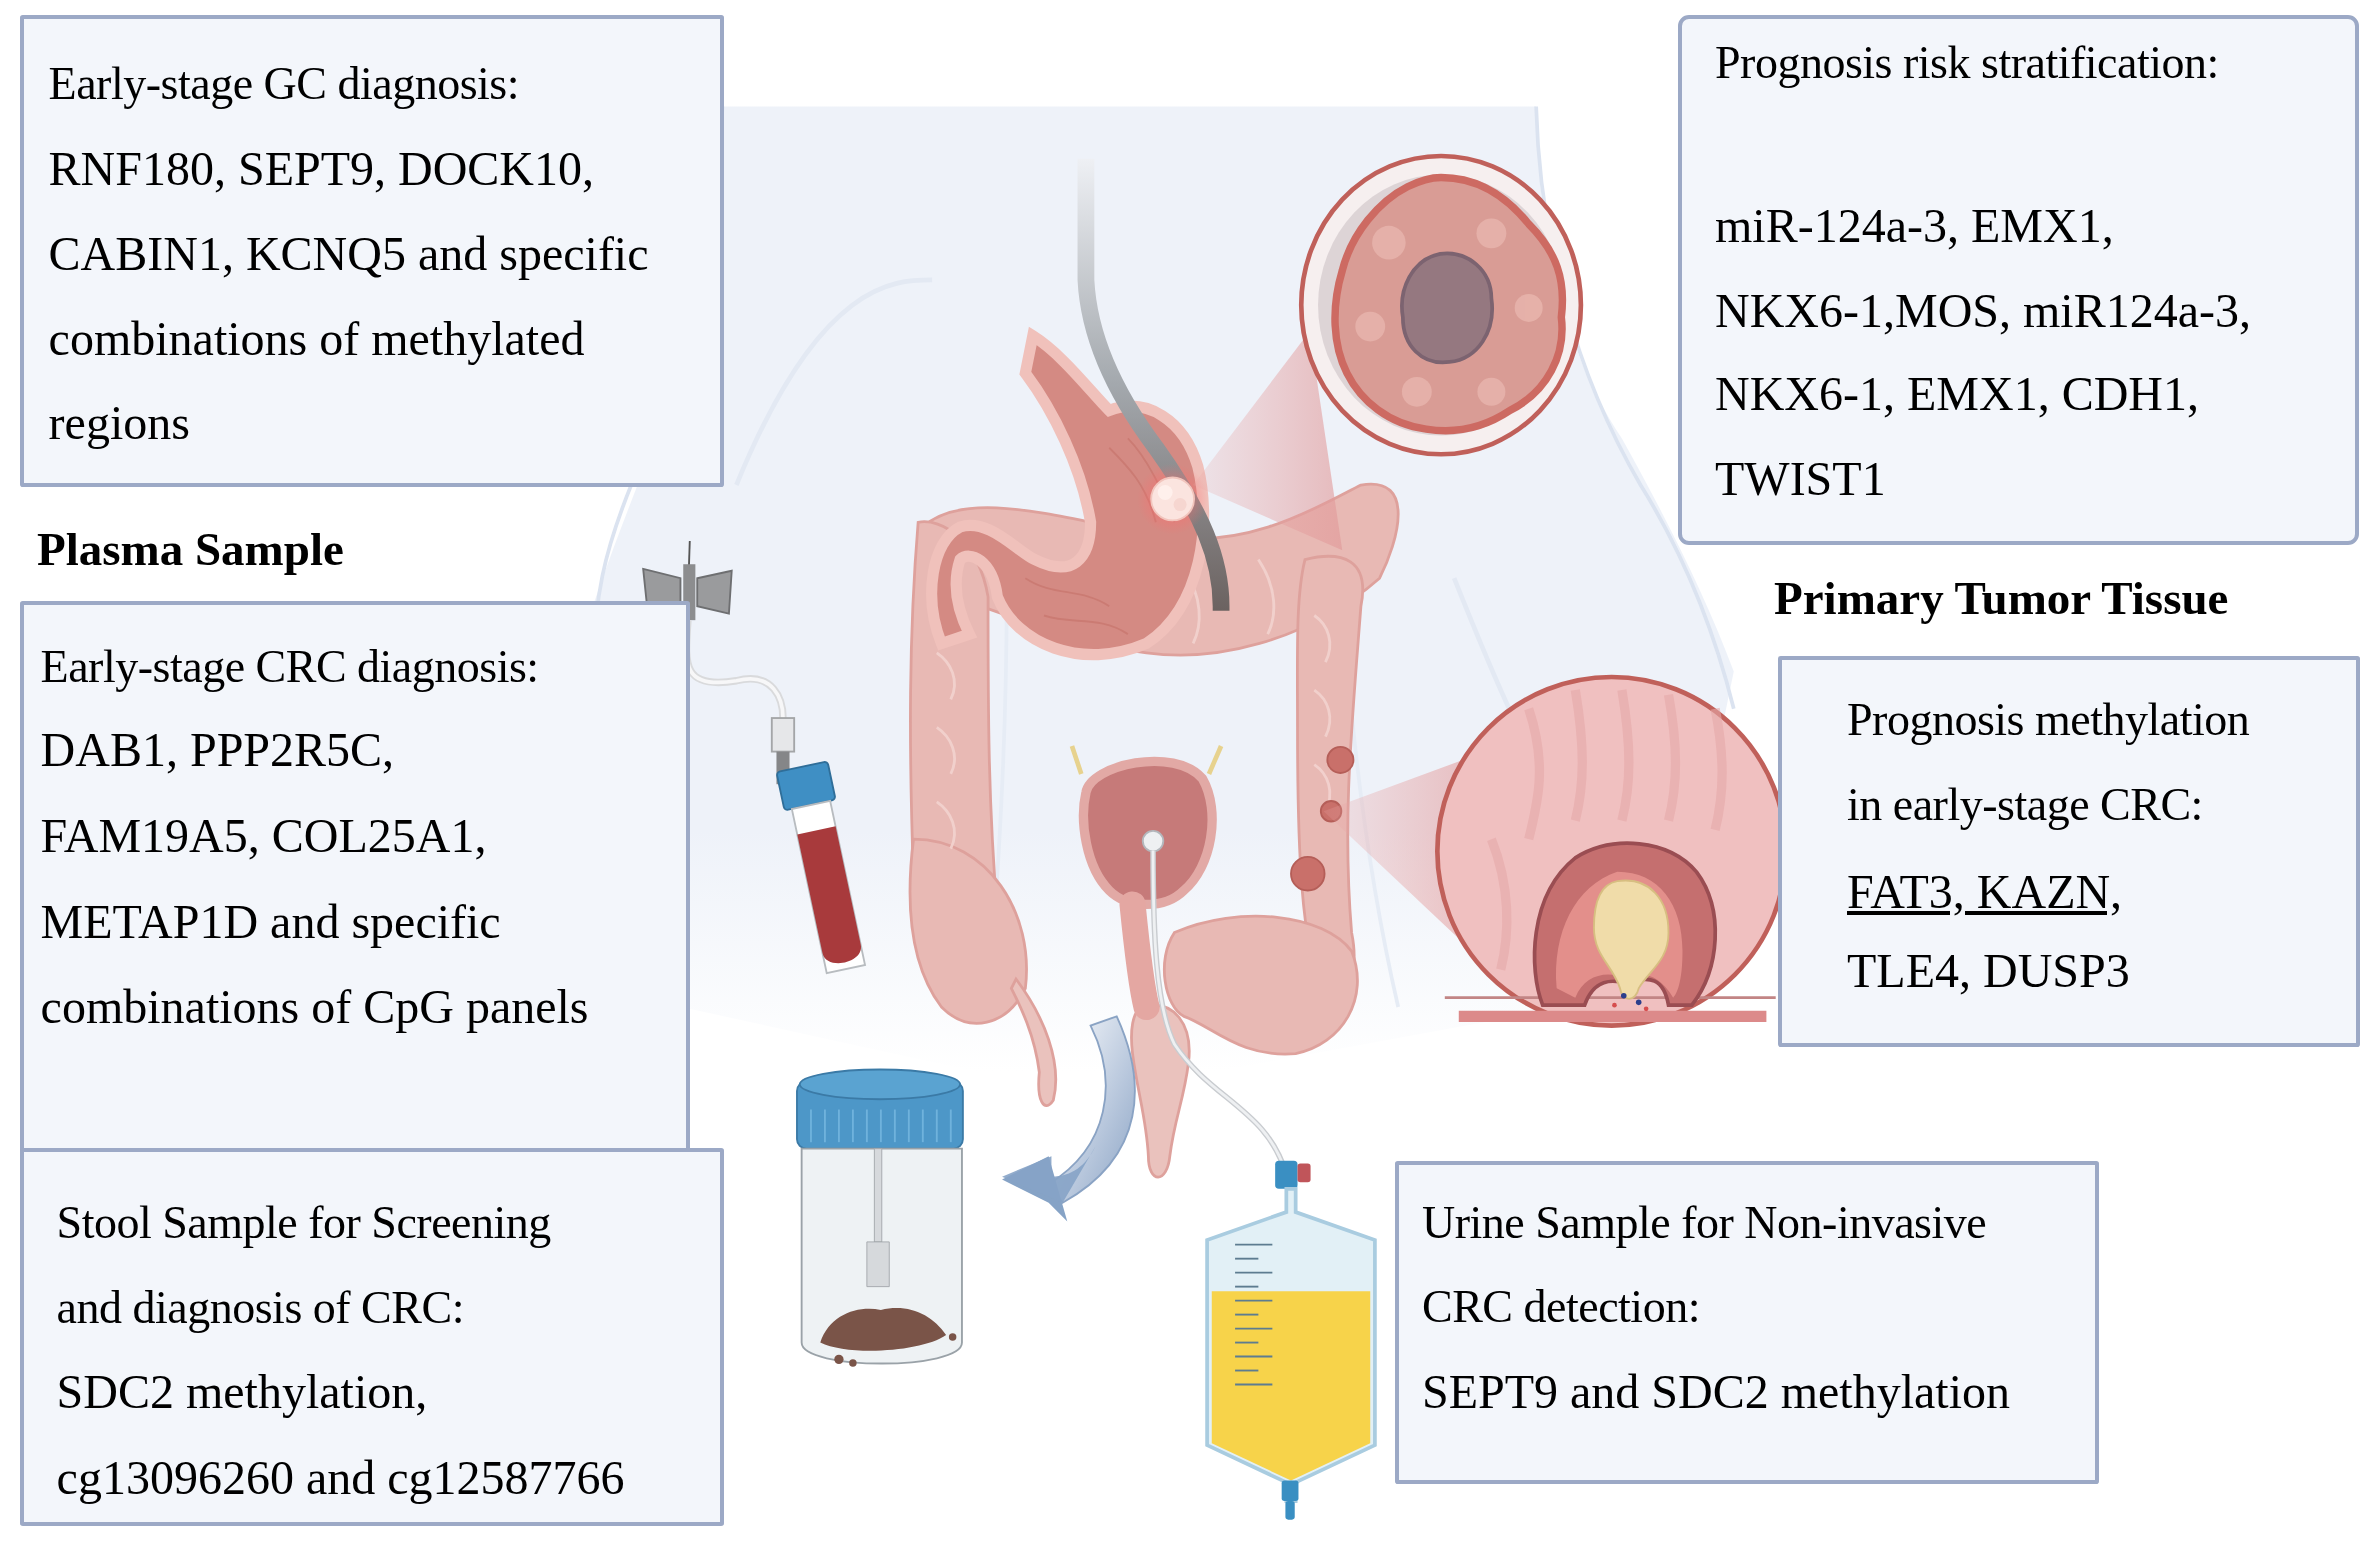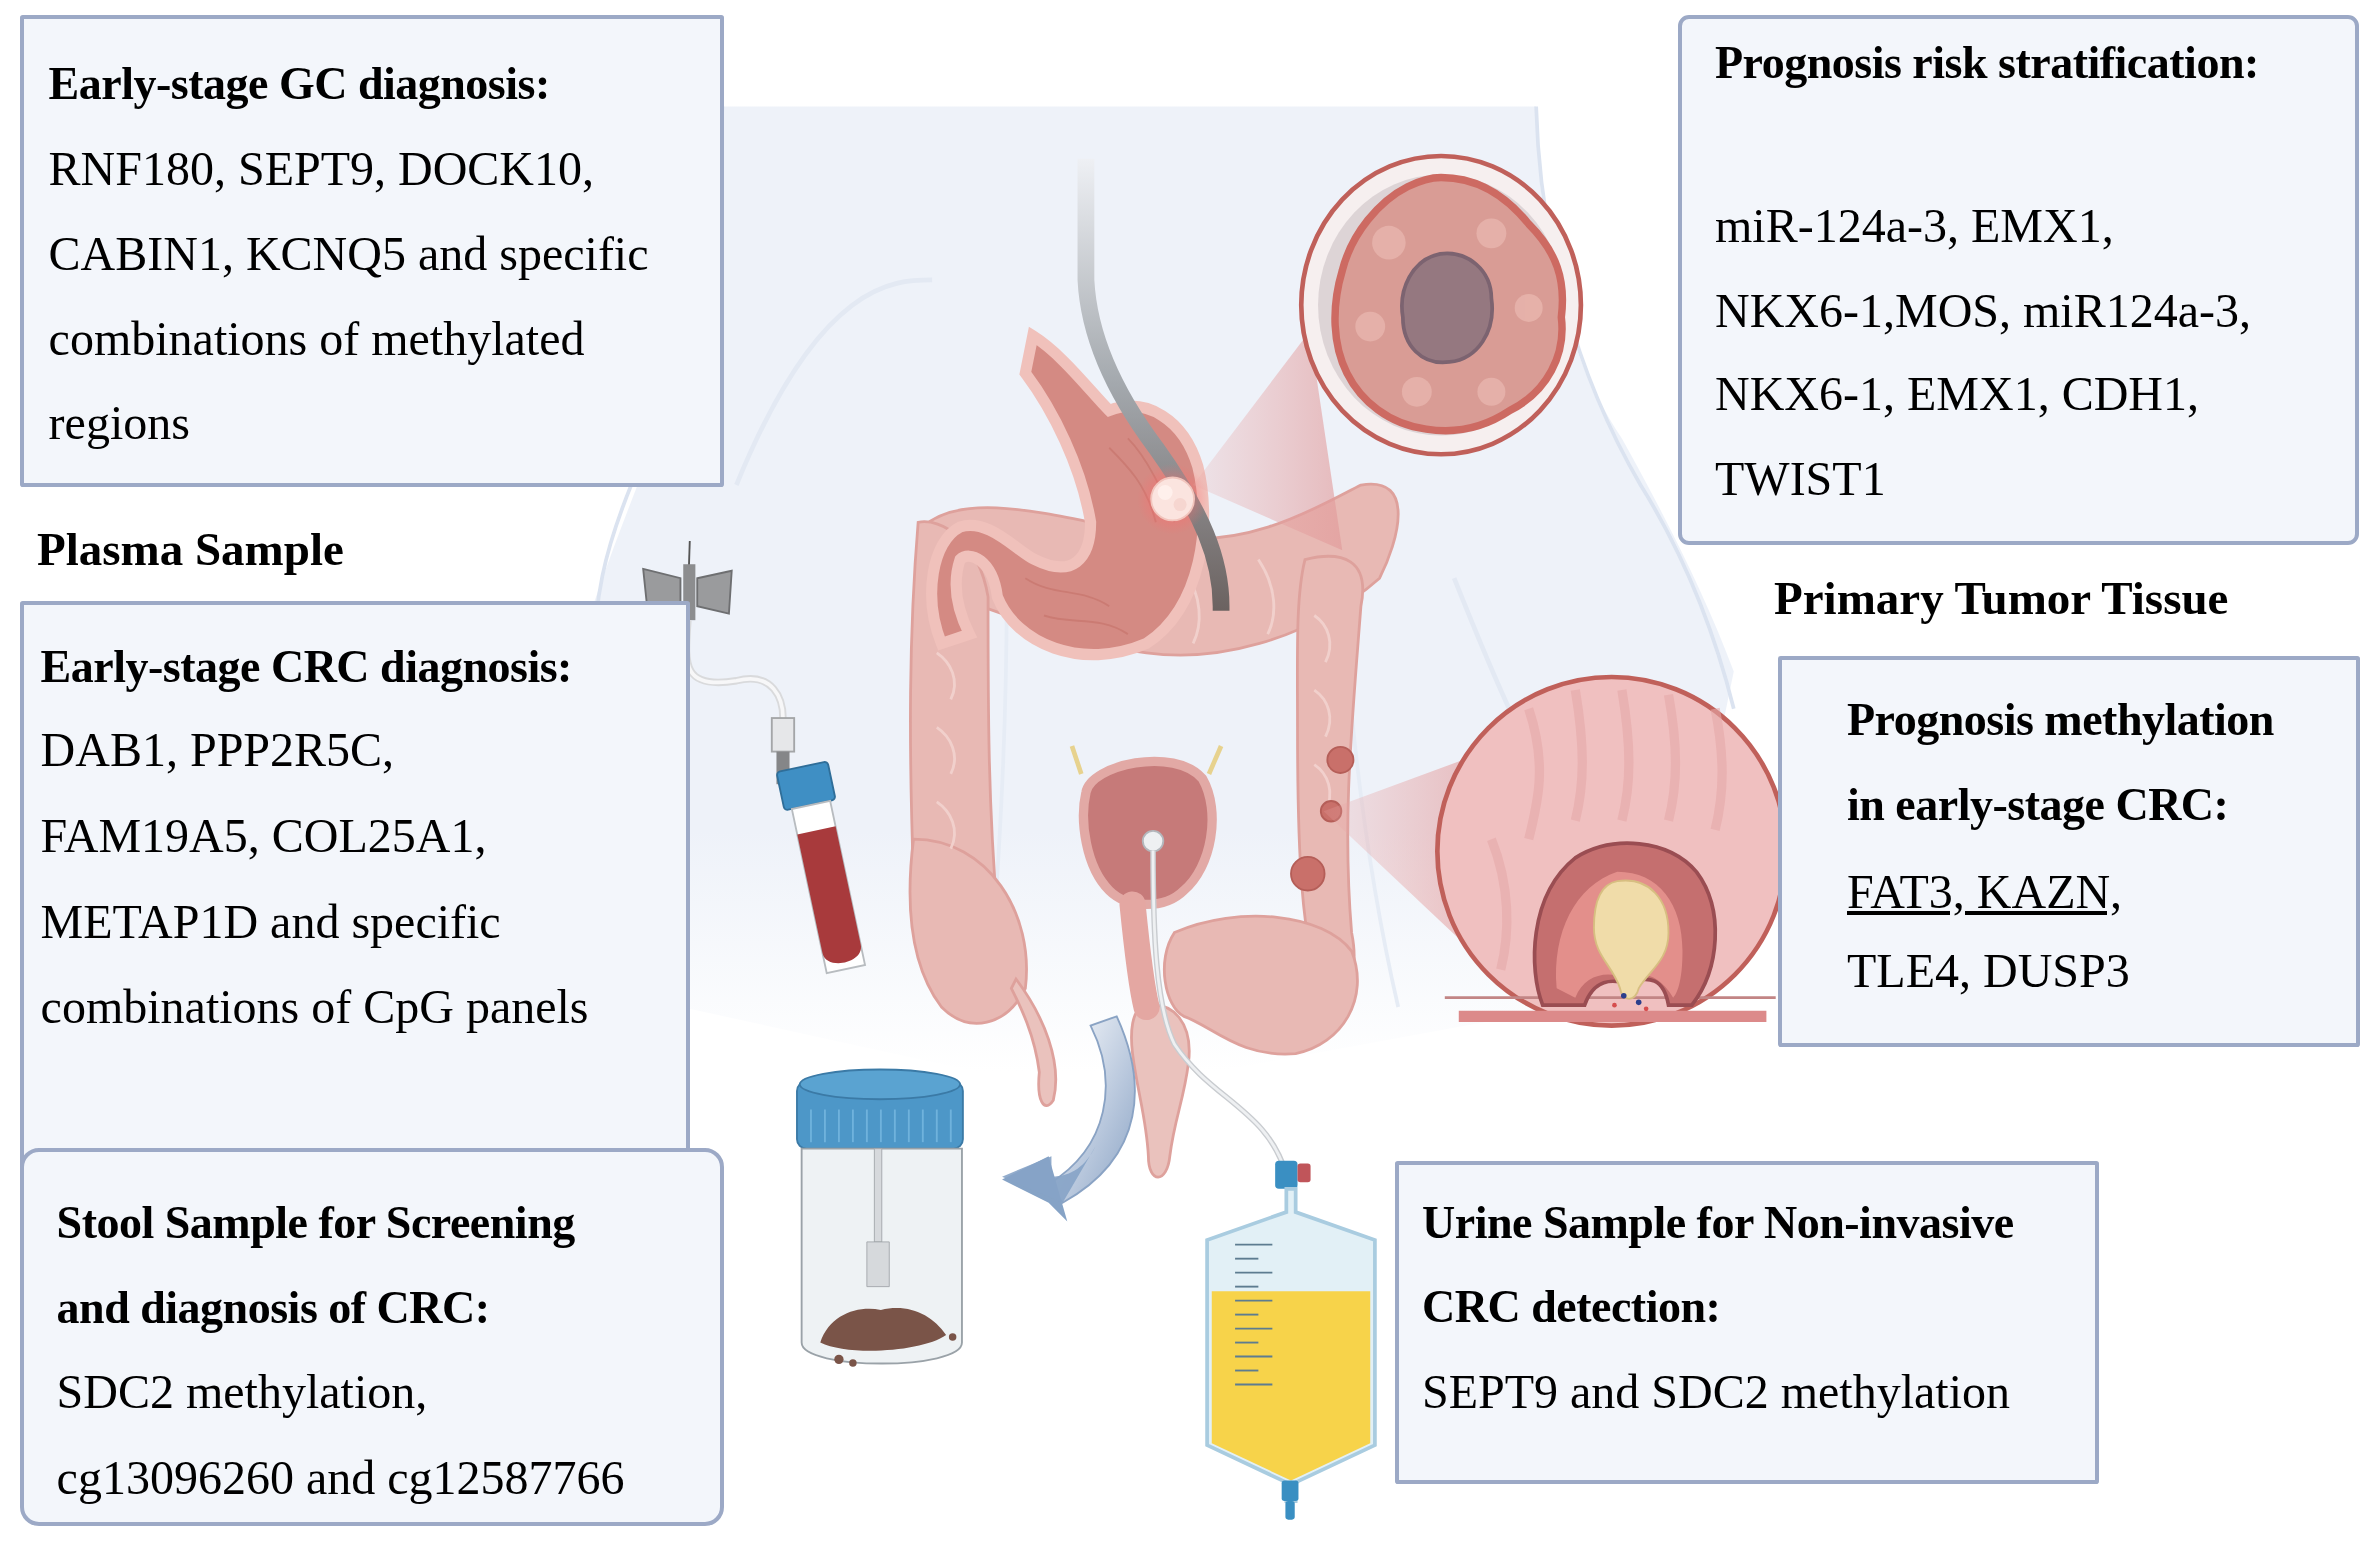--- a/index.html
+++ b/index.html
@@ -1,21 +1,21 @@
 <!DOCTYPE html>
 <html style="font-size:15px"><head>
 <meta charset="utf-8">
 <style>
   html, body { margin:0; padding:0; background:#ffffff; }
   body { width:2376px; height:1547px; position:relative; overflow:hidden;
          font-family:"Liberation Serif", "DejaVu Serif", serif; color:#000; }
   .box { position:absolute; background:#f3f6fb; border:4.7px solid #9ca9c6; box-sizing:border-box;
          border-radius:2.8px; }
   .box .ln { position:absolute; left:0; white-space:nowrap; font-size:48px; line-height:1; }
-  .box .b { font-weight:bold; font-size:46px; letter-spacing:-0.5px; }
+  .box .b { font-weight:normal; font-size:46px; letter-spacing:-0.5px; }
   .label { position:absolute; font-weight:bold; font-size:47px; white-space:nowrap; }
   svg.art { position:absolute; left:0; top:0; }
 </style>
 </head>
 <body>
 
 <svg class="art" width="2376" height="1547" viewBox="0 0 2549 1659">
   <defs>
     <linearGradient id="scope" x1="0" y1="0" x2="0" y2="1">
       <stop offset="0" stop-color="#eef0f4"></stop>
@@ -239,21 +239,21 @@
 </div>
 
 <div class="box" style="left:19.6px; top:601px; width:670px; height:645px;">
   <div class="ln b" style="left:17px; top:39px;">Early-stage CRC diagnosis:</div>
   <div class="ln" style="left:17px; top:121px;">DAB1, PPP2R5C,</div>
   <div class="ln" style="left:17px; top:207px;">FAM19A5, COL25A1,</div>
   <div class="ln" style="left:17px; top:293px;">METAP1D and specific</div>
   <div class="ln" style="left:17px; top:378px;">combinations of CpG panels</div>
 </div>
 
-<div class="box" style="left:19.6px; top:1148px; width:704px; height:378px;border-radius:19px;">
+<div class="box" style="left:19.6px; top:1148px; width:704px; height:378px;">
   <div class="ln b" style="left:33px; top:48px;">Stool Sample for Screening</div>
   <div class="ln b" style="left:33px; top:133px;">and diagnosis of CRC:</div>
   <div class="ln" style="left:33px; top:216px;">SDC2 methylation,</div>
   <div class="ln" style="left:33px; top:302px;">cg13096260 and cg12587766</div>
 </div>
 
 <div class="box" style="left:1678px; top:15px; width:681px; height:530px;border-radius:11px;">
   <div class="ln b" style="left:33px; top:20.5px;">Prognosis risk stratification:</div>
   <div class="ln" style="left:33px; top:183px;">miR-124a-3, EMX1,</div>
   <div class="ln" style="left:33px; top:268px;">NKX6-1,MOS, miR124a-3,</div>

